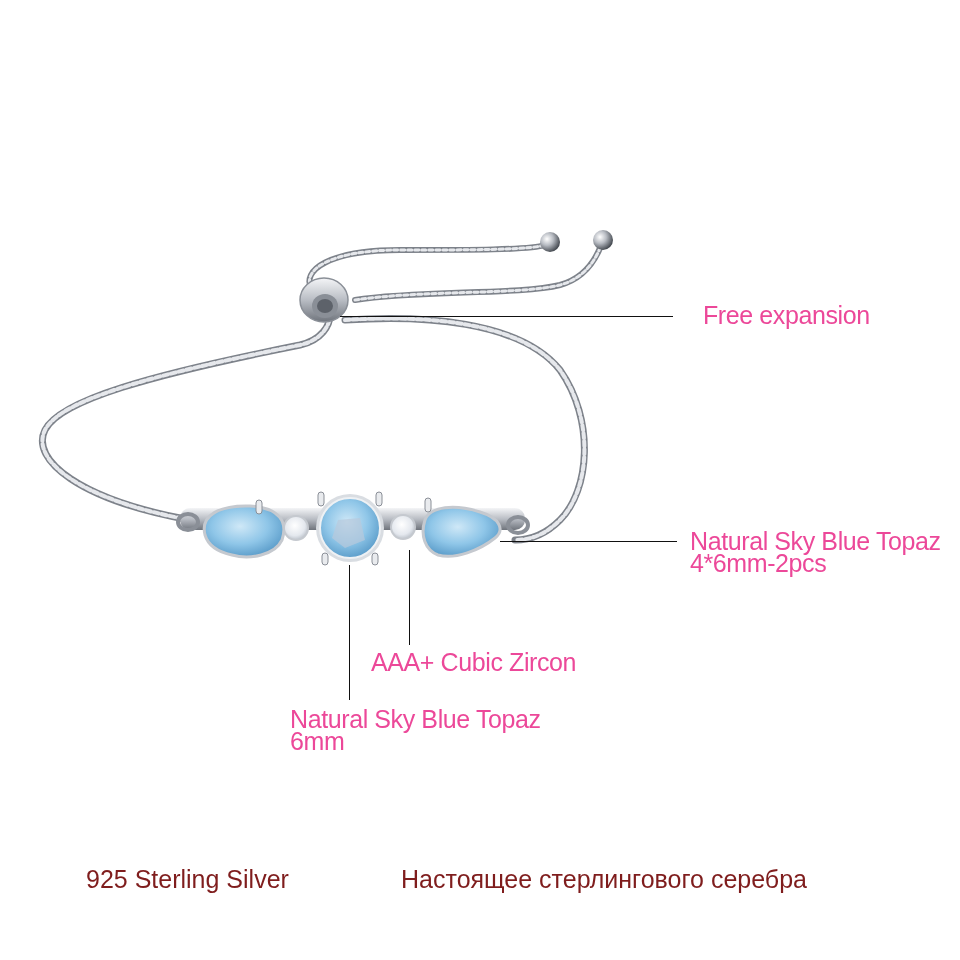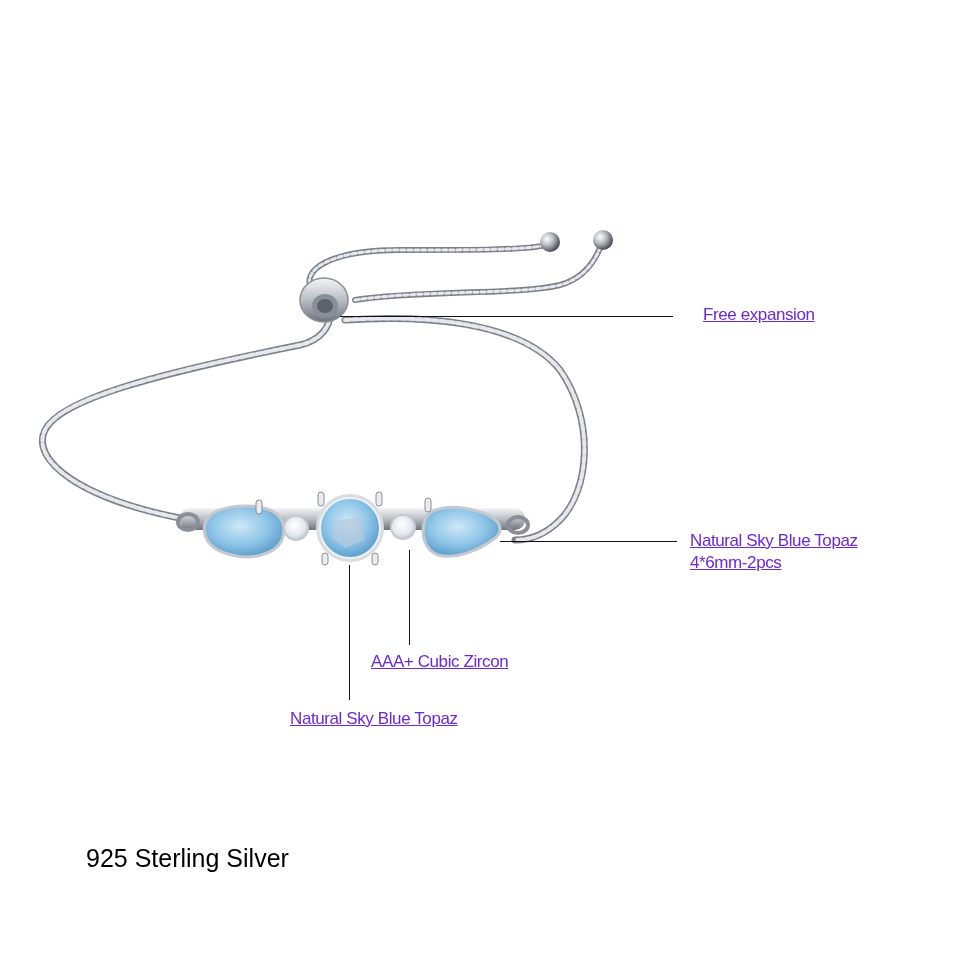--- a/index.html
+++ b/index.html
@@ -1,22 +1,22 @@
 <!DOCTYPE html>
 <html><head>
   <meta charset="utf-8">
   <style>
     html, body { margin: 0; padding: 0; background: #ffffff; }
     body { width: 960px; height: 960px; position: relative; overflow: hidden;
            font-family: "Liberation Sans", sans-serif; color: #111; }
     .canvas { position: absolute; left: 0; top: 0; width: 960px; height: 960px; }
-    .label { position: absolute; font-family: "Liberation Sans", sans-serif; color: #6d28d9;
-             font-size: 17px; line-height: 22px; letter-spacing: -0.4px; white-space: nowrap; text-decoration: underline; }
-    .footer { position: absolute; font-family: "Liberation Sans", sans-serif; color: #000000;
-              font-size: 25px; line-height: 27px; white-space: nowrap; }
+    .label { position: absolute; font-family: "Liberation Sans", sans-serif; color: #ec4899;
+             font-size: 25px; line-height: 22px; letter-spacing: -0.4px; white-space: nowrap; }
+    .footer { position: absolute; font-family: "Liberation Sans", sans-serif; color: #7f1d1d;
+              font-size: 25px; line-height: 27px; white-space: nowrap; margin-top: 21px; }
     .leader { position: absolute; background: #111; }
   </style>
 </head>
 <body>
 
 <div class="canvas">
 
   <svg width="960" height="960" viewBox="0 0 960 960" style="position:absolute;left:0;top:0;">
     <defs>
       <linearGradient id="metal" x1="0" y1="0" x2="0" y2="1">
@@ -97,21 +97,23 @@
 
   <div class="label" style="left:690px; top:530px;">
     <div>Natural Sky Blue Topaz</div>
     <div>4*6mm-2pcs</div>
   </div>
 
   <div class="label" style="left:371px; top:651px;">AAA+ Cubic Zircon</div>
 
   <div class="label" style="left:290px; top:708px;">
     <div>Natural Sky Blue Topaz</div>
+    <div>6mm</div>
   </div>
 
   <div class="footer" style="left:86px; top:845px;">
     <div>925 Sterling Silver</div>
   </div>
   <div class="footer" style="left:397px; top:845px;">
+    <div style="padding-left:4px;">Настоящее стерлингового серебра</div>
   </div>
 
 </div>
 
 </body></html>

